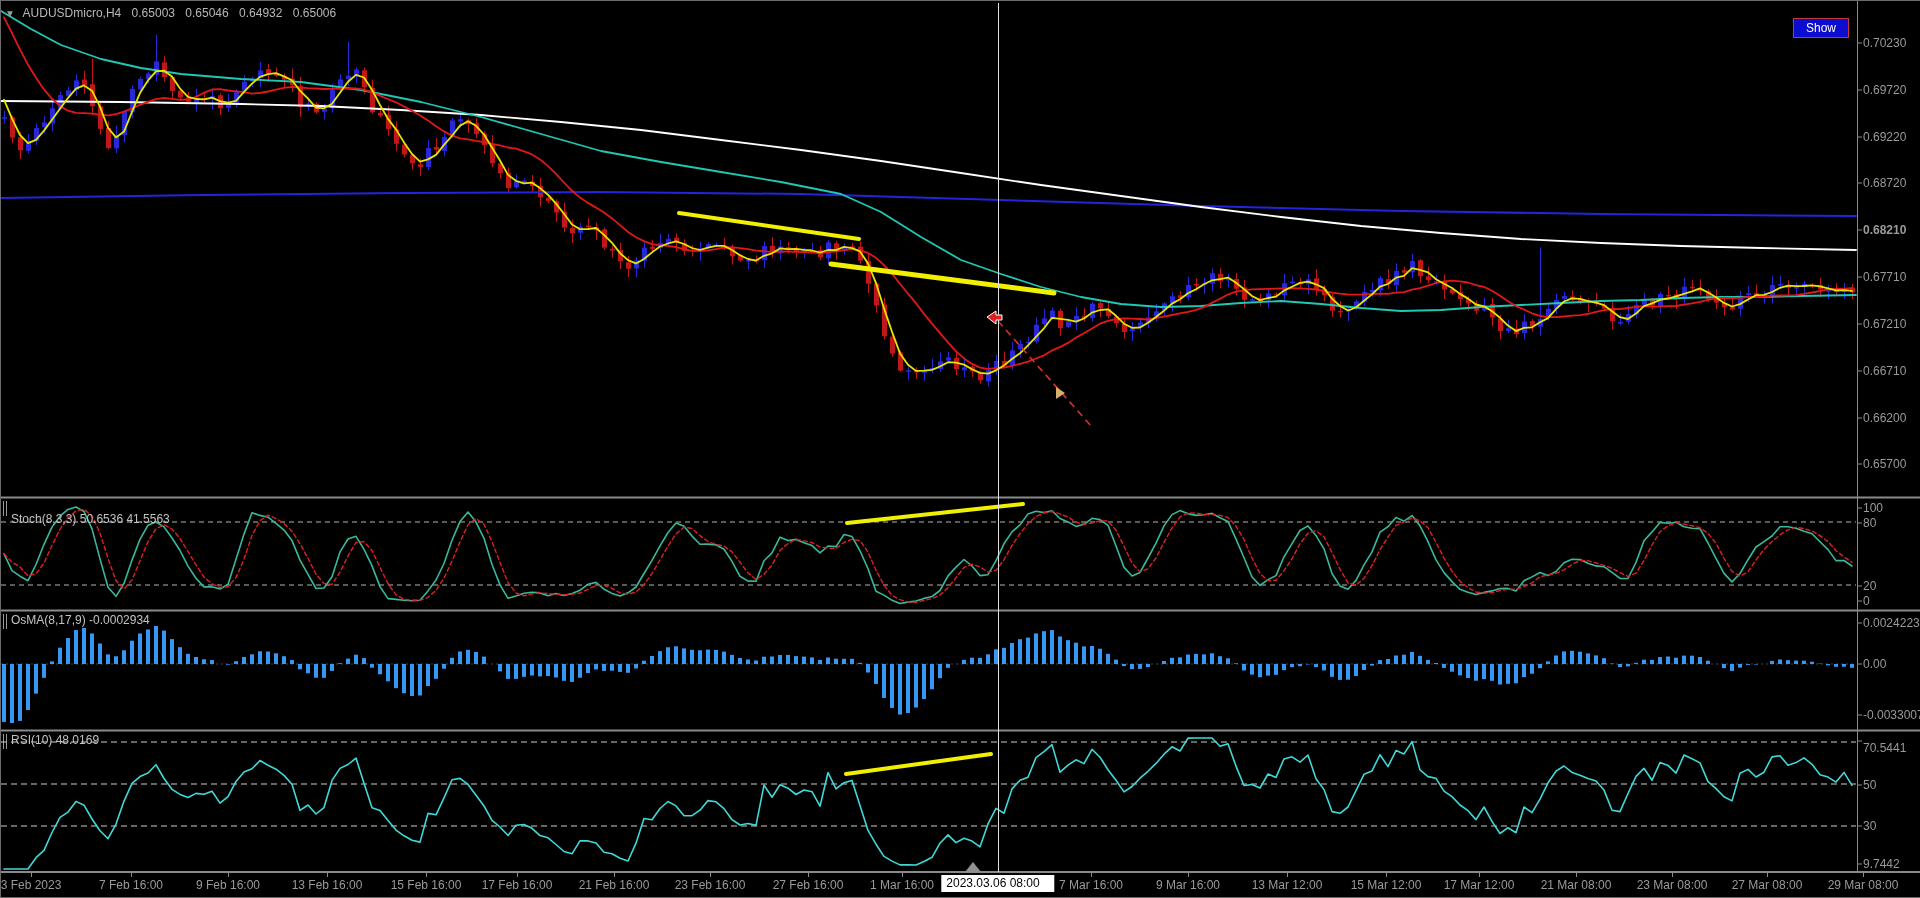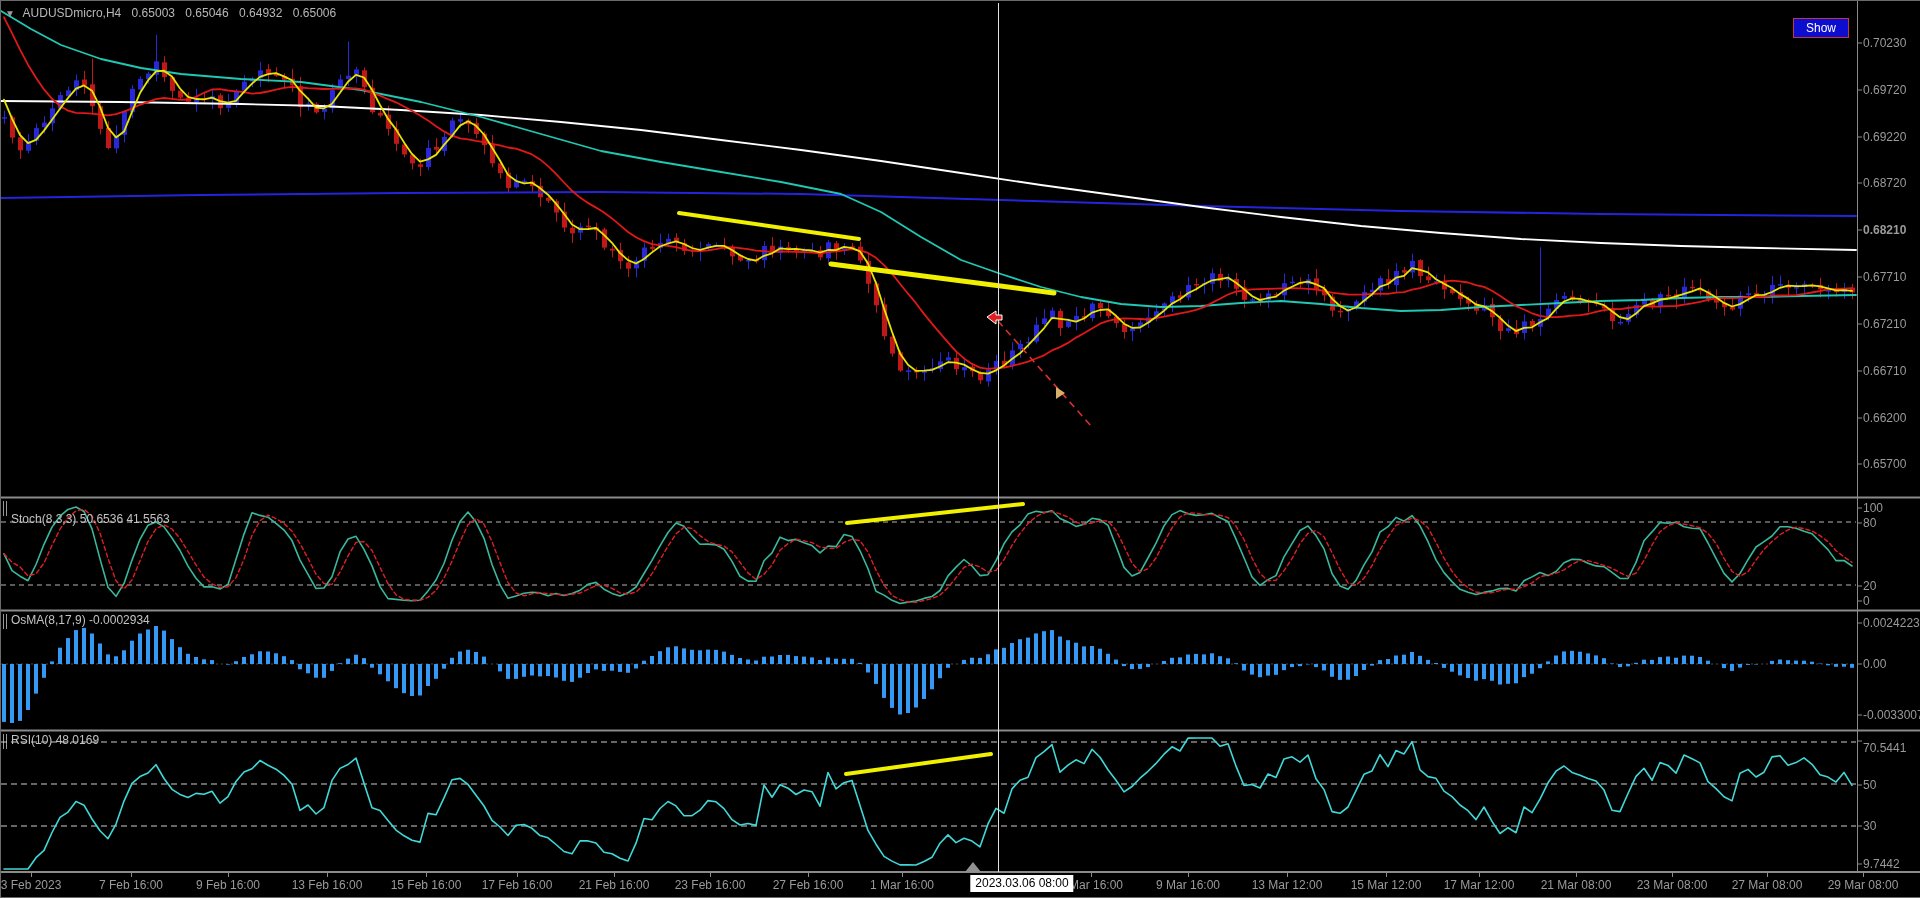--- a/index.html
+++ b/index.html
@@ -16,21 +16,21 @@
   #osma-label{left:10px;top:612px;}
   #rsi-label{left:10px;top:732px;}
   .axis-label{position:absolute;left:1862px;color:#9a9a9a;font-size:12px;white-space:nowrap;
               transform:translateY(-50%);z-index:4;}
   .time-label{position:absolute;top:877px;color:#9a9a9a;font-size:12px;white-space:nowrap;
               transform:translateX(-50%);z-index:4;}
   #show-btn{position:absolute;left:1792px;top:17px;width:56px;height:20px;background:#0d0dd0;color:#fff;
             border:1px solid #c03a3a;font-size:12px;font-family:"Liberation Sans",sans-serif;padding:0;
             line-height:18px;z-index:6;cursor:pointer;}
   #time-highlight{position:absolute;top:874px;transform:translateX(-50%);background:#fff;color:#000;
-            font-size:12px;padding:1px 5px 2px 5px;white-space:nowrap;z-index:6;margin-left:24px;}
+            font-size:12px;padding:1px 15px 2px 5px;white-space:nowrap;z-index:6;}
 </style>
 </head>
 <body>
 
 <div id="terminal">
   <svg id="chart-svg" width="1920" height="898">
       <g>
         <line x1="3.5" y1="109.7" x2="3.5" y2="122.6" stroke="#2828d8" stroke-width="1"></line>
         <rect x="1" y="116.2" width="5" height="1.5" fill="#2828d8"></rect>
         <line x1="11.5" y1="114.5" x2="11.5" y2="142.3" stroke="#c01818" stroke-width="1"></line>

